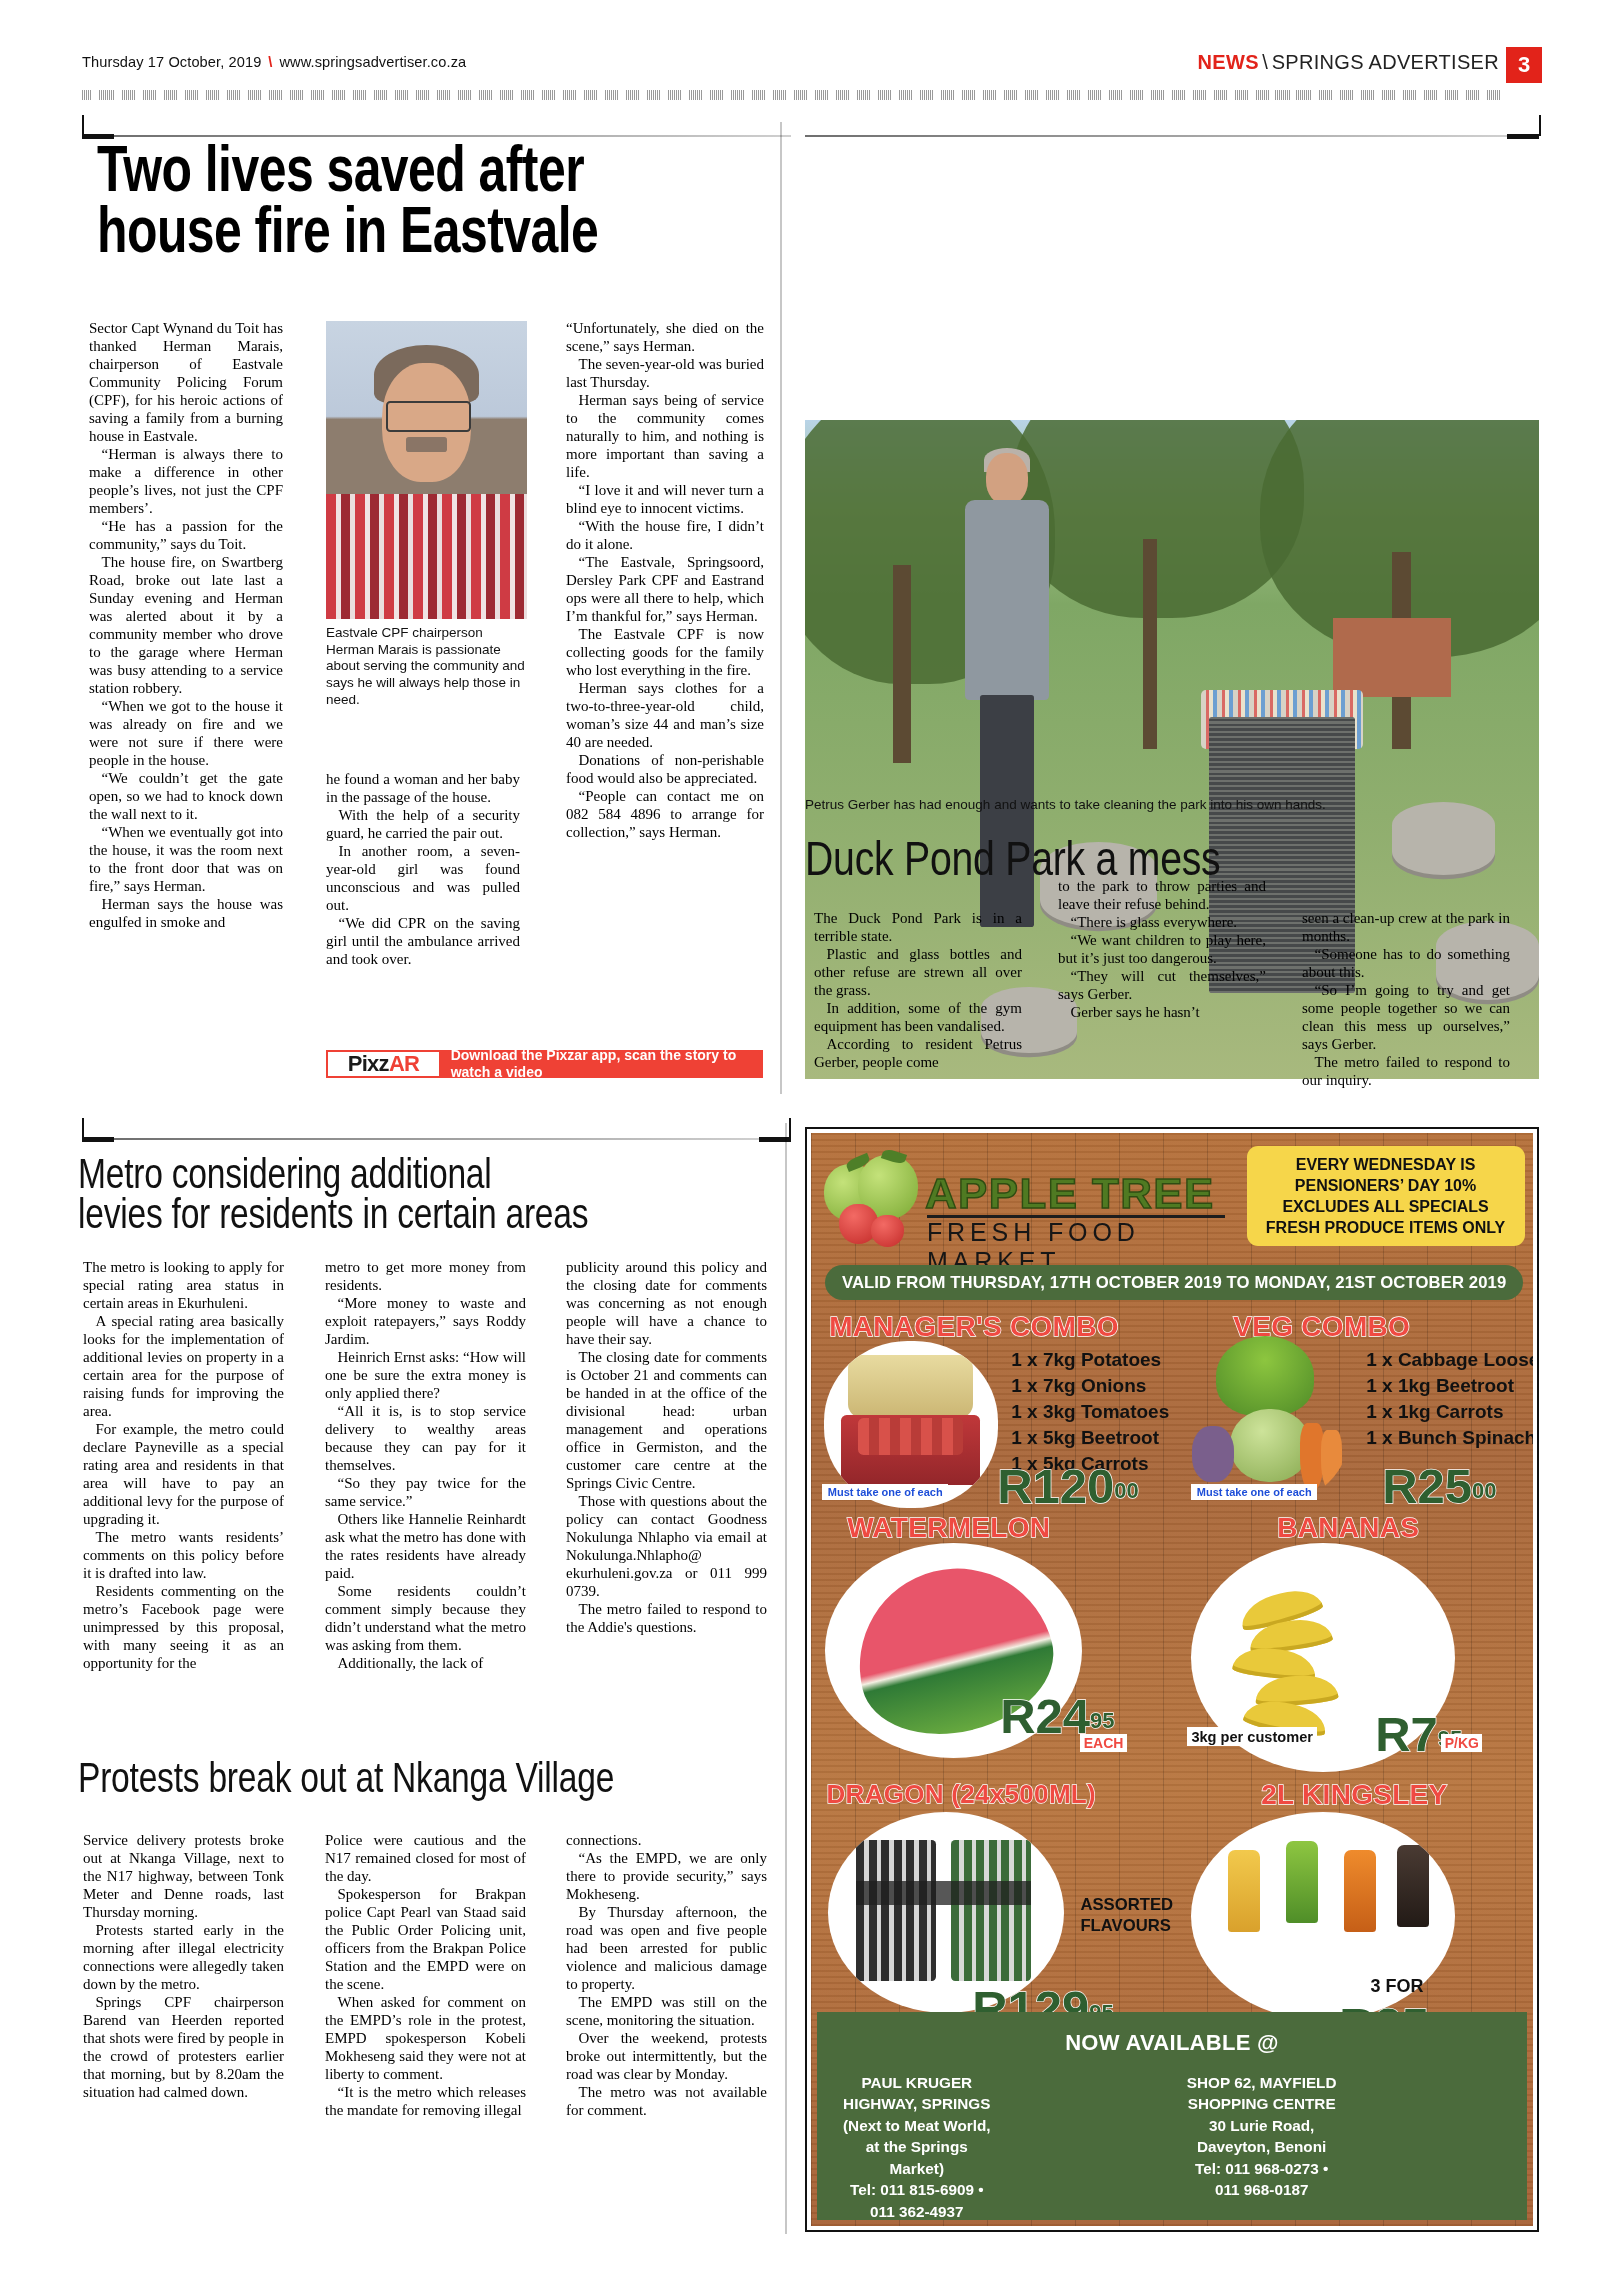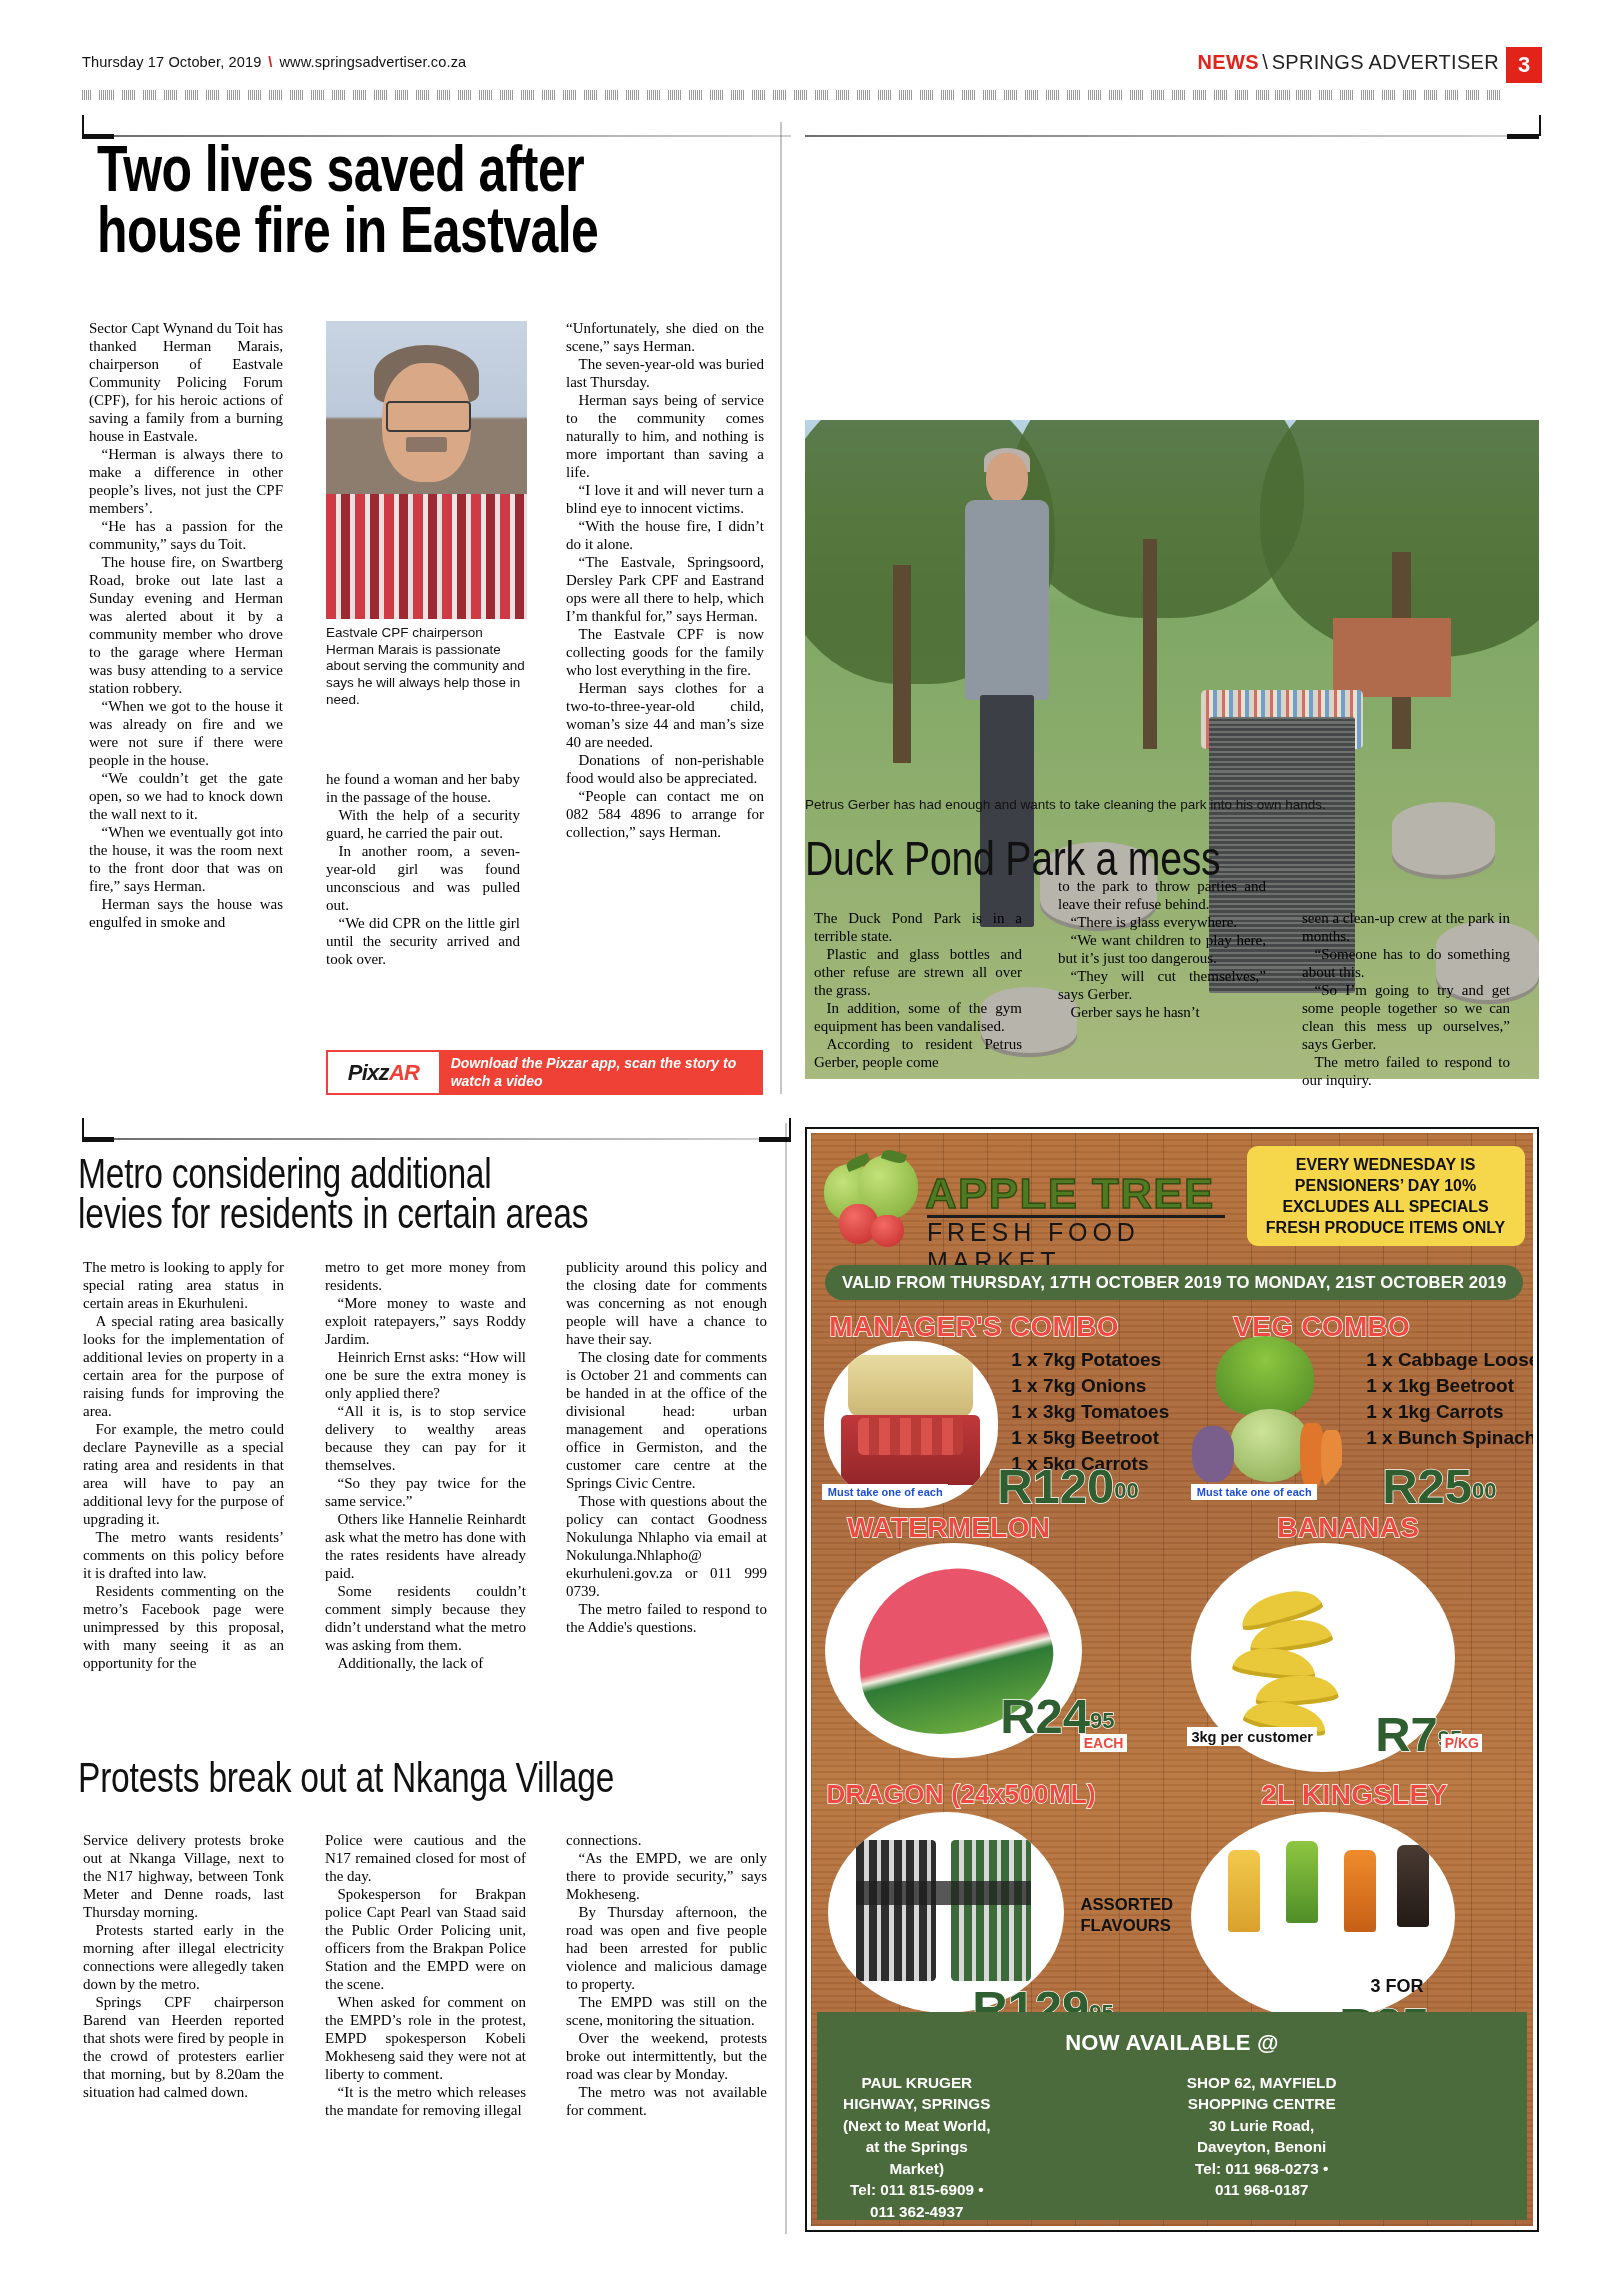--- a/index.html
+++ b/index.html
@@ -174,36 +174,36 @@
       <p>The house fire, on Swartberg Road, broke out late last a Sunday evening and Herman was alerted about it by a community member who drove to the garage where Herman was busy attending to a service station robbery.</p>
       <p>“When we got to the house it was already on fire and we were not sure if there were people in the house.</p>
       <p>“We couldn’t get the gate open, so we had to knock down the wall next to it.</p>
       <p>“When we eventually got into the house, it was the room next to the front door that was on fire,” says Herman.</p>
       <p>Herman says the house was engulfed in smoke and</p>
     </div>
   <div class="col" id="a1c2" style="left:326px;top:770px;width:194px;">
       <p class="first">he found a woman and her baby in the passage of the house.</p>
       <p>With the help of a security guard, he carried the pair out.</p>
       <p>In another room, a seven-year-old girl was found unconscious and was pulled out.</p>
-      <p>“We did CPR on the little girl until the security arrived and took over.</p>
+      <p>“We did CPR on the saving girl until the ambulance arrived and took over.</p>
     </div>
   <div class="col" id="a1c3" style="left:566px;top:319px;width:198px;">
       <p class="first">“Unfortunately, she died on the scene,” says Herman.</p>
       <p>The seven-year-old was buried last Thursday.</p>
       <p>Herman says being of service to the community comes naturally to him, and nothing is more important than saving a life.</p>
       <p>“I love it and will never turn a blind eye to innocent victims.</p>
       <p>“With the house fire, I didn’t do it alone.</p>
       <p>“The Eastvale, Springsoord, Dersley Park CPF and Eastrand ops were all there to help, which I’m thankful for,” says Herman.</p>
       <p>The Eastvale CPF is now collecting goods for the family who lost everything in the fire.</p>
       <p>Herman says clothes for a two-to-three-year-old child, woman’s size 44 and man’s size 40 are needed.</p>
       <p>Donations of non-perishable food would also be appreciated.</p>
       <p>“People can contact me on 082 584 4896 to arrange for collection,” says Herman.</p>
     </div>
 
-  <div class="pixzbox" style="left:326px;top:1050px;width:437px;height:45px;font-style:italic;">
+  <div class="pixzbox" style="left:326px;top:1050px;width:437px;height:28px;">
     <div class="pixz-logo">
       <span class="a">Pixz</span>
         <span class="b">AR</span>
     </div>
     <div class="pixz-txt">Download the Pixzar app, scan the story to watch a video</div>
   </div>
 
   <div class="vertline" style="left:780px;top:122px;height:972px;"></div>
 
   <div class="photo parkphoto" style="left:805px;top:122px;width:734px;height:659px;">

